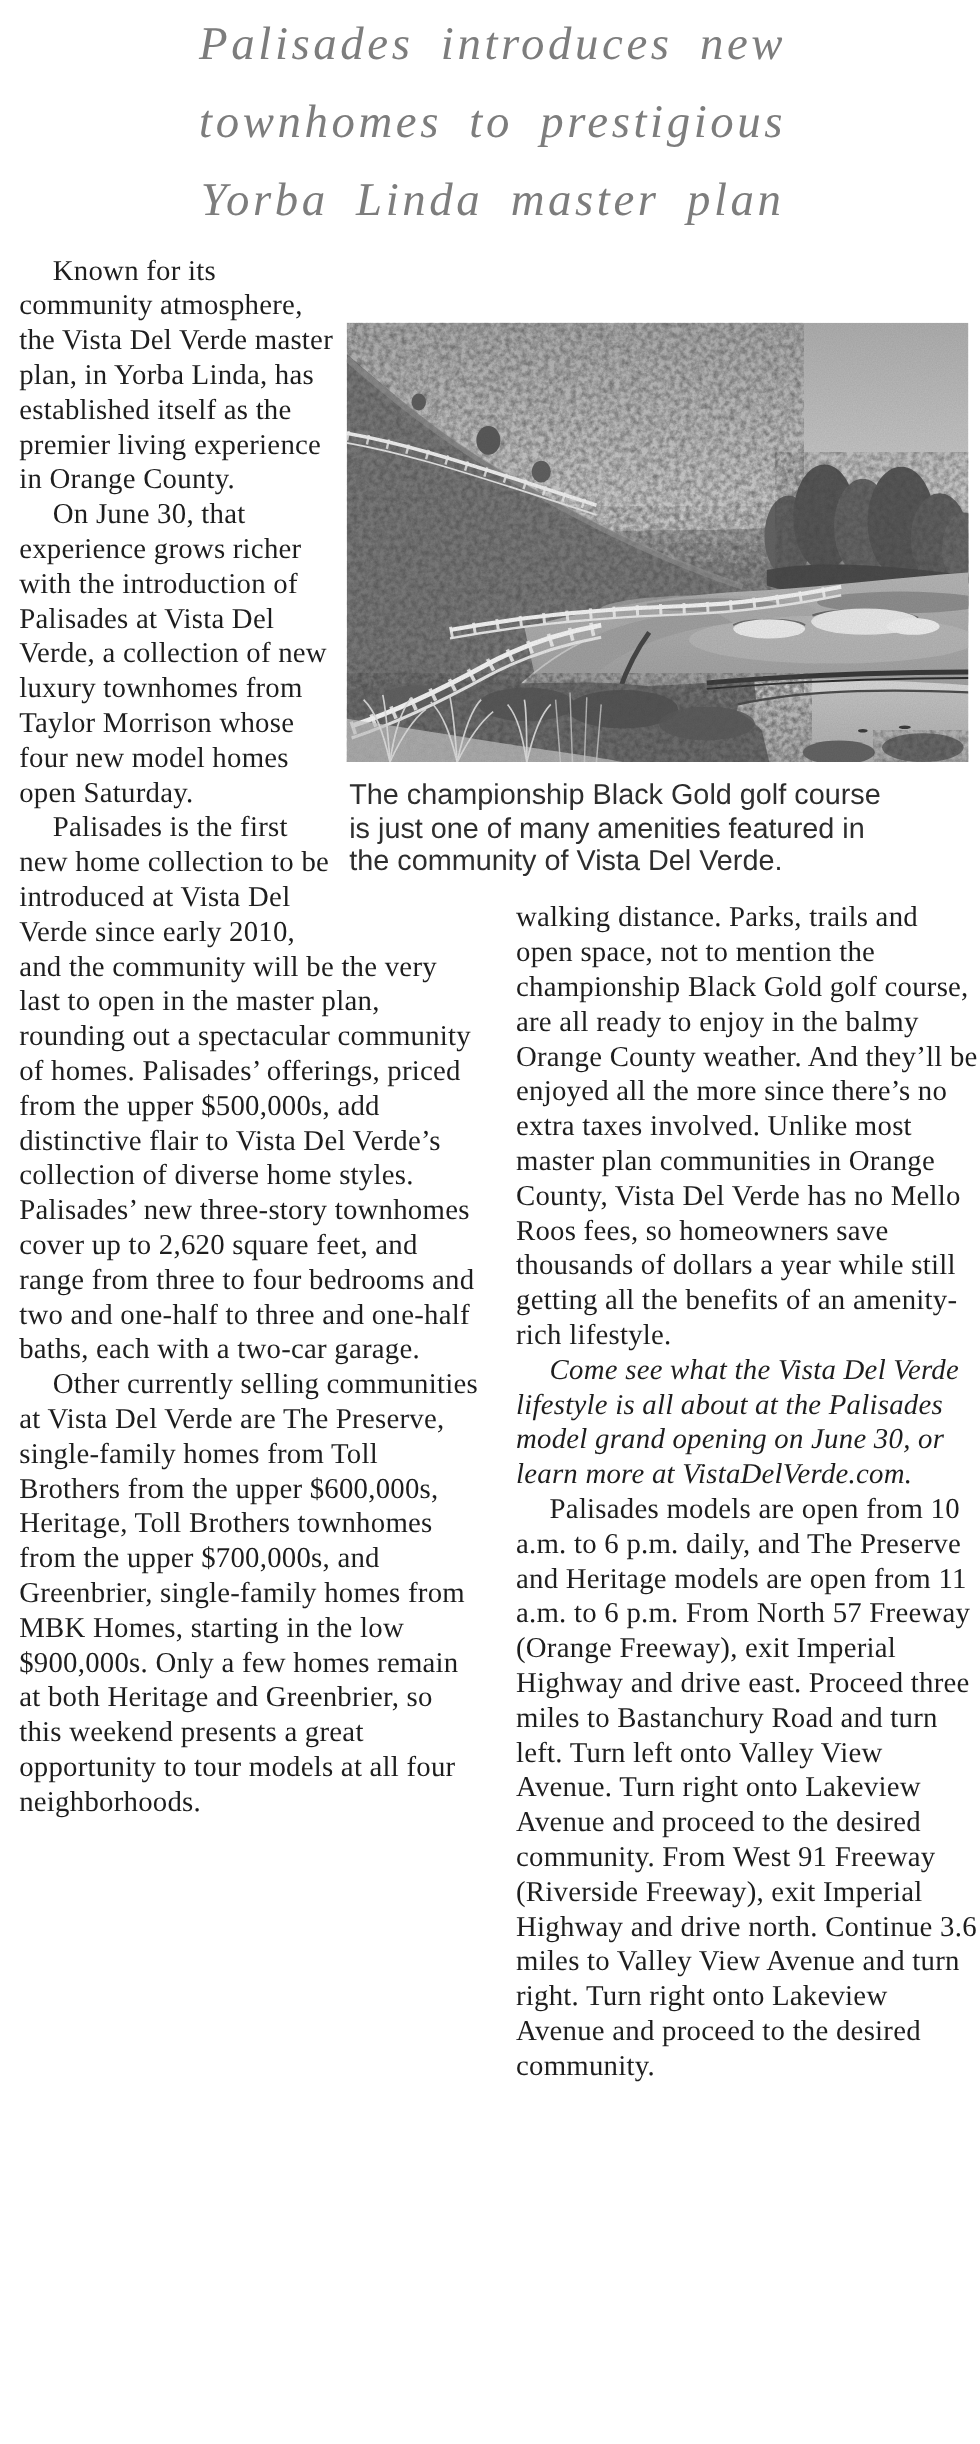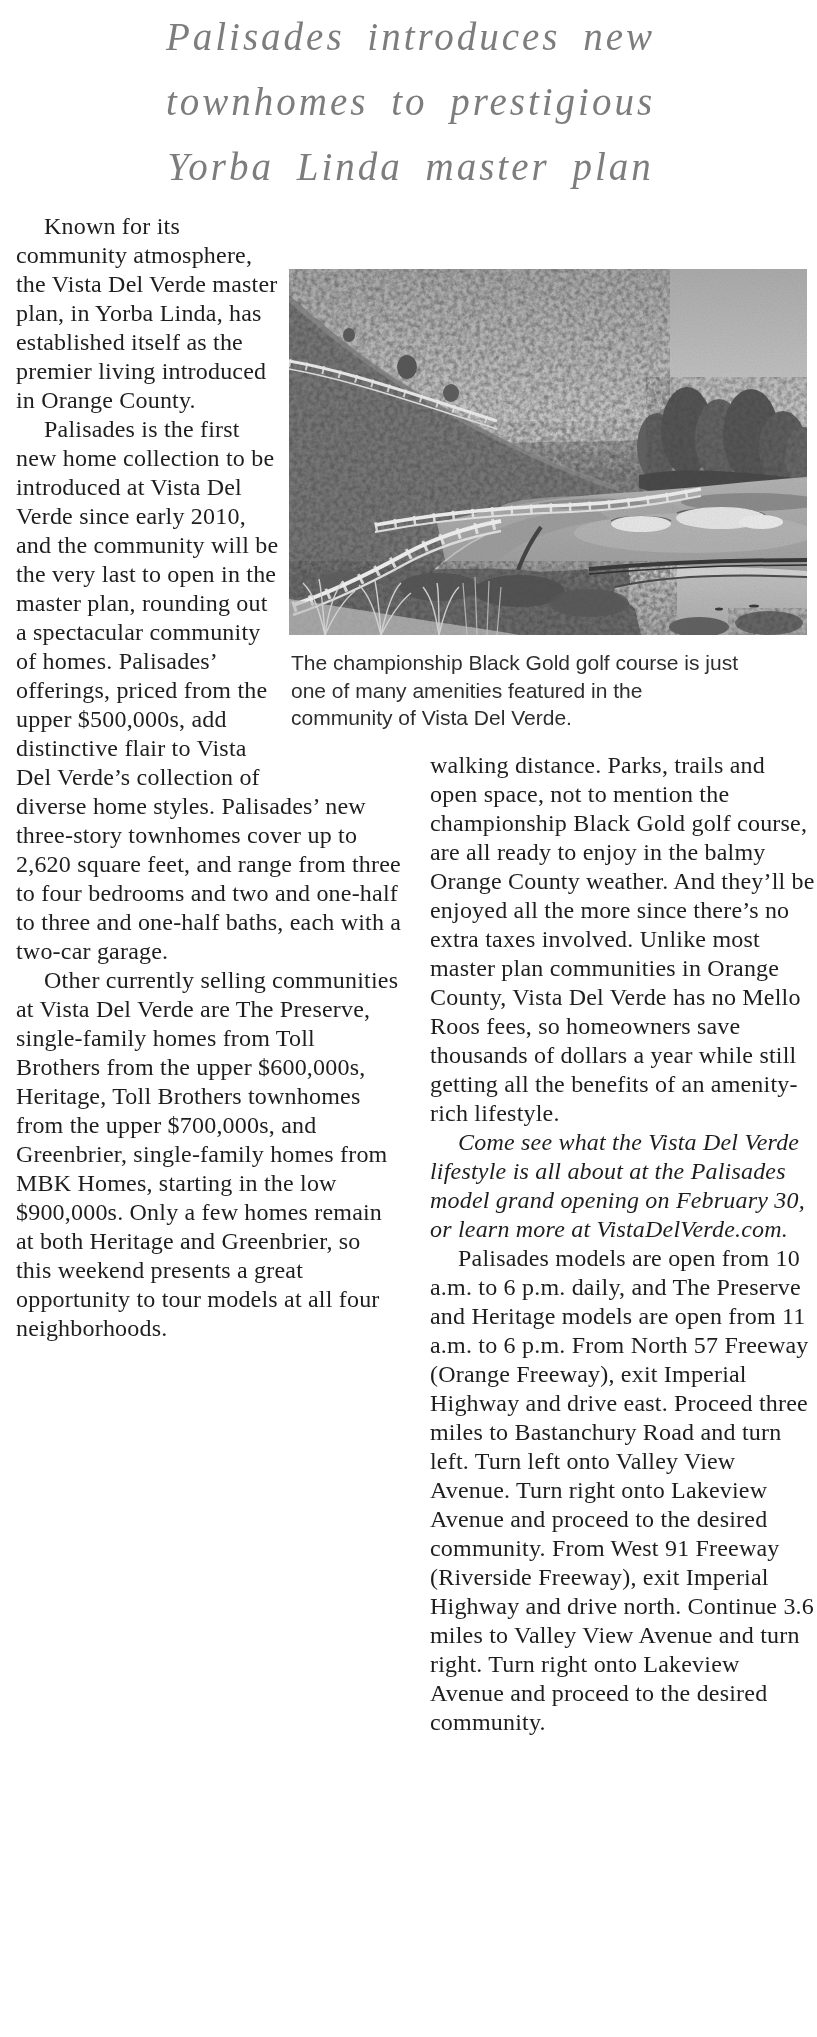--- a/index.html
+++ b/index.html
@@ -26,21 +26,21 @@
     margin:0;
   }
   .photo{
     position:absolute;left:289px;top:269px;width:518px;height:366px;
     margin:0;padding:0;
   }
   .photo svg{display:block;width:518px;height:366px;}
   .caption{
     position:absolute;left:291px;top:649px;width:452px;
     font-family:"Liberation Sans", sans-serif;
-    font-size:21px;line-height:27.5px;
+    font-size:24px;line-height:27.5px;
     color:#2e2e2e;
   }
   .col{
     font-size:24px;line-height:29px;
     letter-spacing:0.2px;
     text-align:left;
   }
   .col p{margin:0;padding:0;}
   .col p.ind{text-indent:28px;}
   .col p.it{font-style:italic;}
@@ -190,24 +190,25 @@
       </g>
 
       <rect x="0" y="0" width="518" height="366" filter="url(#grain)" opacity="0.22"></rect>
     </svg>
   </figure>
 
   <div class="caption">The championship Black Gold golf course is just one of many amenities featured in the community of Vista Del Verde.</div>
 
   <div class="col col-left">
     <div class="photo-spacer"></div>
-    <p class="ind">Known for its community atmosphere, the Vista Del Verde master plan, in Yorba Linda, has established itself as the premier living introduced in Orange County.</p>
+    <p class="ind">Known for its community atmosphere, the Vista Del Verde master plan, in Yorba Linda, has established itself as the premier living experience in Orange County.</p>
+    <p class="ind">On June 30, that experience grows richer with the introduction of Palisades at Vista Del Verde, a collection of new luxury townhomes from Taylor Morrison whose four new model homes open Saturday.</p>
     <p class="ind">Palisades is the first new home collection to be introduced at Vista Del Verde since early 2010, and the community will be the very last to open in the master plan, rounding out a spectacular community of homes. Palisades’ offerings, priced from the upper $500,000s, add distinctive flair to Vista Del Verde’s collection of diverse home styles. Palisades’ new three-story townhomes cover up to 2,620 square feet, and range from three to four bedrooms and two and one-half to three and one-half baths, each with a two-car garage.</p>
     <p class="ind">Other currently selling communities at Vista Del Verde are The Preserve, single-family homes from Toll Brothers from the upper $600,000s, Heritage, Toll Brothers townhomes from the upper $700,000s, and Greenbrier, single-family homes from MBK Homes, starting in the low $900,000s. Only a few homes remain at both Heritage and Greenbrier, so this weekend presents a great opportunity to tour models at all four neighborhoods.</p>
   </div>
 
   <div class="col col-right">
     <p>walking distance. Parks, trails and open space, not to mention the championship Black Gold golf course, are all ready to enjoy in the balmy Orange County weather. And they’ll be enjoyed all the more since there’s no extra taxes involved. Unlike most master plan communities in Orange County, Vista Del Verde has no Mello Roos fees, so homeowners save thousands of dollars a year while still getting all the benefits of an amenity-rich lifestyle.</p>
-    <p class="ind it">Come see what the Vista Del Verde lifestyle is all about at the Palisades model grand opening on February 30, or learn more at VistaDelVerde.com.</p>
+    <p class="ind it">Come see what the Vista Del Verde lifestyle is all about at the Palisades model grand opening on June 30, or learn more at VistaDelVerde.com.</p>
     <p class="ind">Palisades models are open from 10 a.m. to 6 p.m. daily, and The Preserve and Heritage models are open from 11 a.m. to 6 p.m. From North 57 Freeway (Orange Freeway), exit Imperial Highway and drive east. Proceed three miles to Bastanchury Road and turn left. Turn left onto Valley View Avenue. Turn right onto Lakeview Avenue and proceed to the desired community. From West 91 Freeway (Riverside Freeway), exit Imperial Highway and drive north. Continue 3.6 miles to Valley View Avenue and turn right. Turn right onto Lakeview Avenue and proceed to the desired community.</p>
   </div>
 
 </div>
 
 </body></html>

